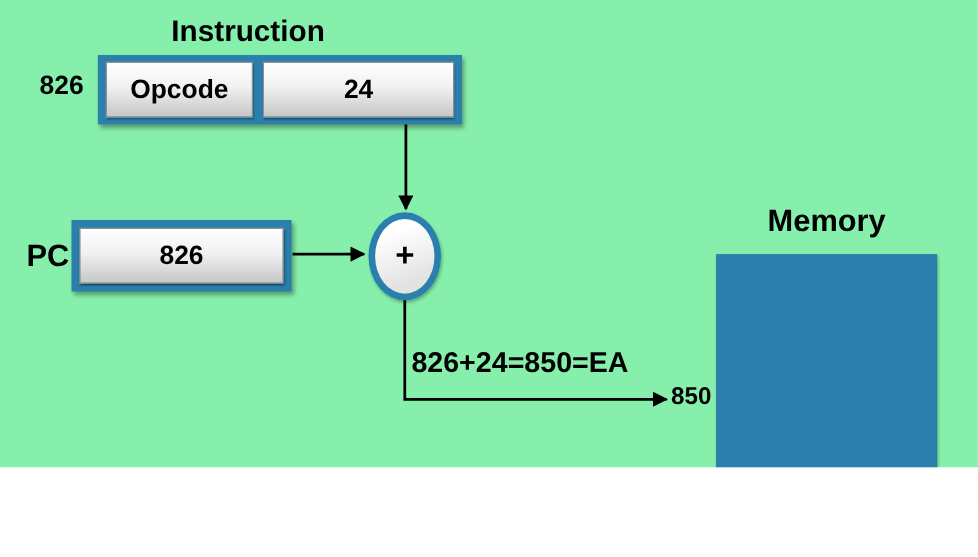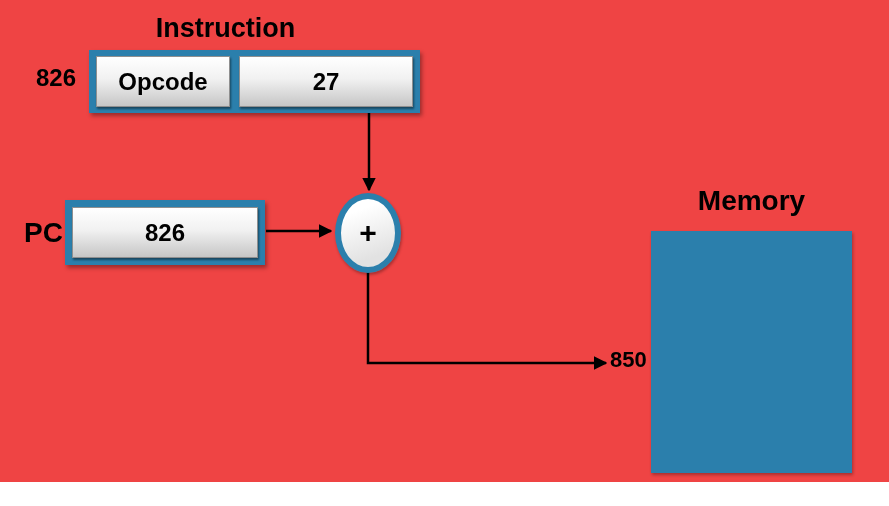--- a/index.html
+++ b/index.html
@@ -1,21 +1,21 @@
 <!DOCTYPE html>
 <html style="--accent: #2B7FAC;"><head>
 <meta charset="utf-8">
 <style>
   :root { --accent: #2B7FAC; }
   html, body { margin: 0; padding: 0; background: #ffffff; }
   .canvas {
     position: relative;
     width: 889px;
-    height: 482px;
-    background: #ef4444;
+    height: 425px;
+    background: #86efac;
     font-family: "Liberation Sans", sans-serif;
     font-weight: bold;
     color: #000000;
     overflow: hidden;
   }
   .abs { position: absolute; }
   .label { white-space: nowrap; }
 
   
   .bluebox {
@@ -83,30 +83,31 @@
     </defs>
     <line x1="369" y1="113" x2="369" y2="190" stroke="#000" stroke-width="2.5" marker-end="url(#ah)"></line>
     <line x1="266" y1="231" x2="331" y2="231" stroke="#000" stroke-width="2.5" marker-end="url(#ah)"></line>
     <polyline points="368,272 368,363 606,363" fill="none" stroke="#000" stroke-width="2.5" marker-end="url(#ah)"></polyline>
   </svg>
 
   <div class="abs label" id="instruction-title">Instruction</div>
   <div class="abs label" id="inst-address">826</div>
   <div class="abs bluebox" id="instruction-box">
     <div class="gbox" id="opcode-field">Opcode</div>
-    <div class="gbox" id="offset-field">27</div>
+    <div class="gbox" id="offset-field">24</div>
   </div>
 
   <div class="abs label" id="pc-label">PC</div>
   <div class="abs bluebox" id="pc-box">
     <div class="gbox">826</div>
   </div>
 
   <div class="abs" id="adder">
     <span>+</span>
   </div>
 
+  <div class="abs label" id="calc-text">826+24=850=EA</div>
   <div class="abs label" id="ea-label">850</div>
 
   <div class="abs label" id="memory-title">Memory</div>
   <div class="abs" id="memory-block"></div>
 
 </div>
 
 </body></html>

